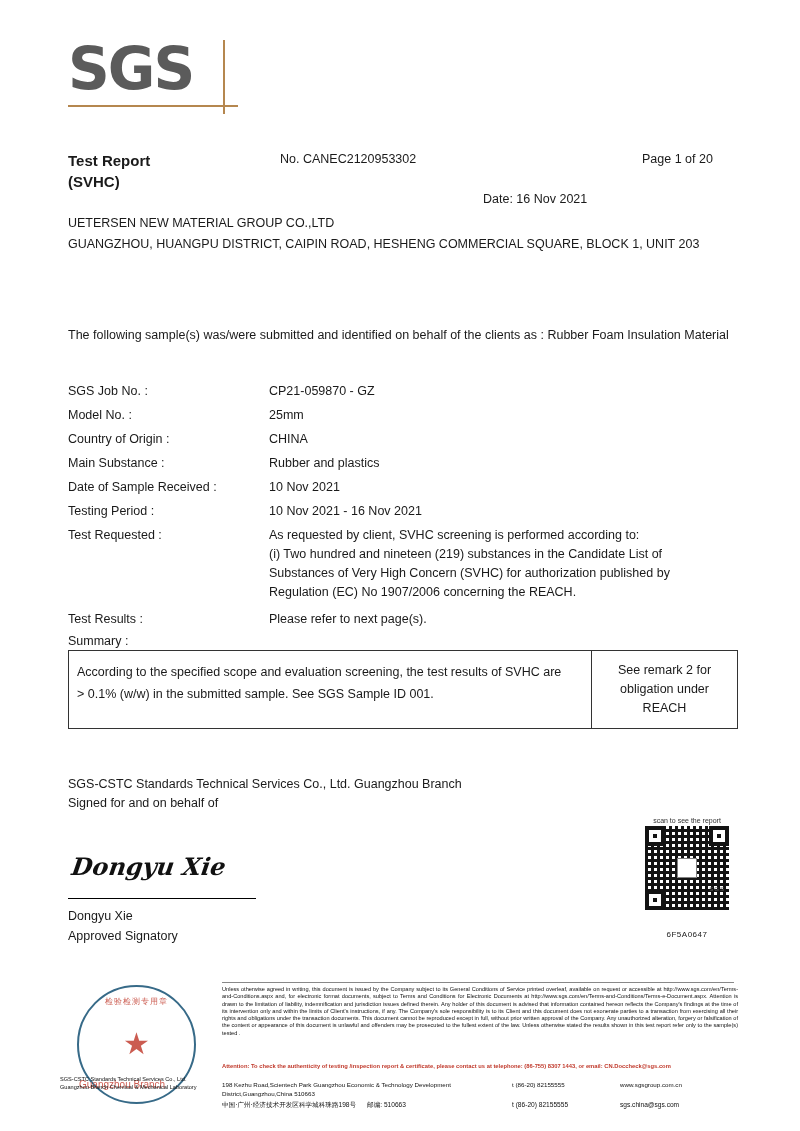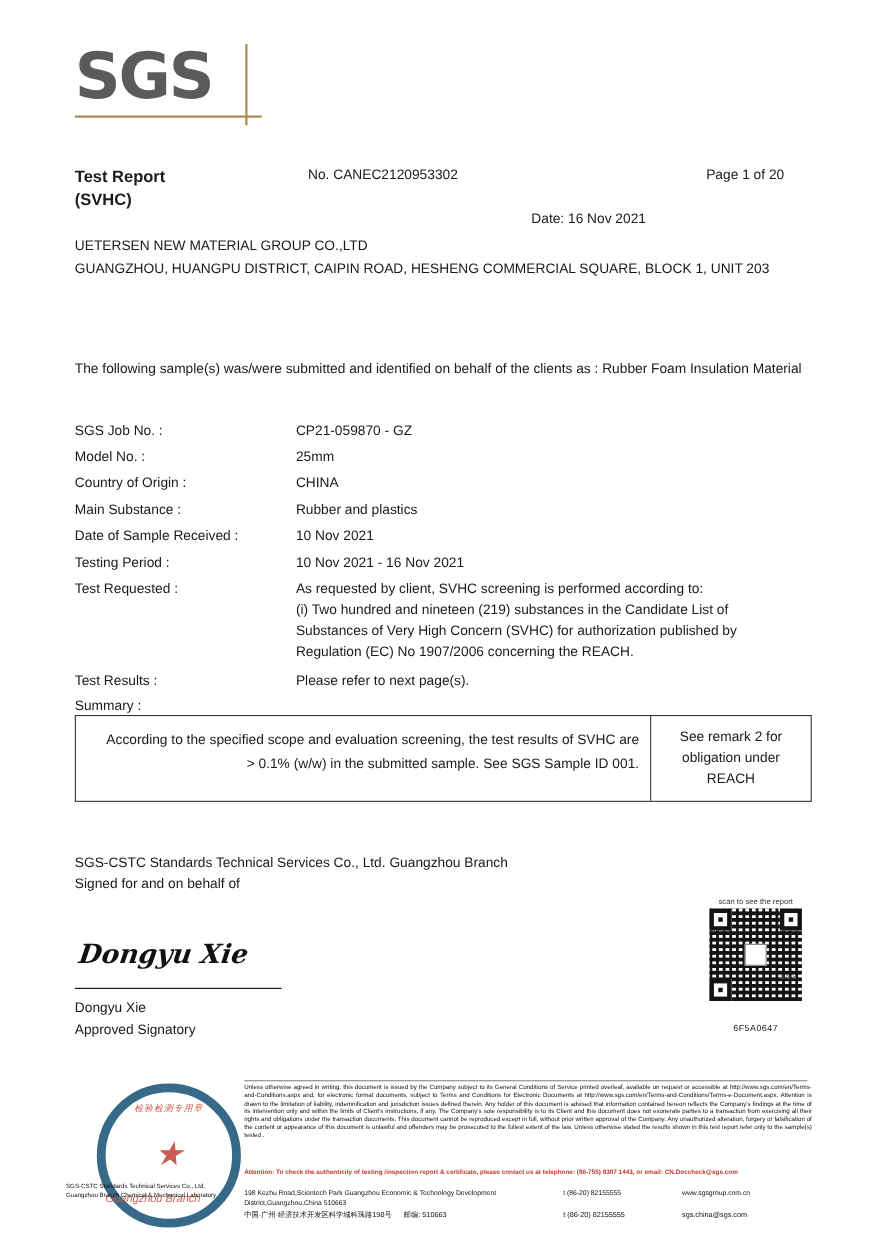--- a/index.html
+++ b/index.html
@@ -164,21 +164,20 @@
     border: 1px solid #333;
     display: flex;
     box-sizing: border-box;
   }
   .summary-left {
     flex: 1;
     padding: 10px 10px 12px 8px;
     font-size: 12.5px;
     line-height: 22px;
     border-right: 1px solid #333;
-    text-align: right;
   }
   .summary-right {
     width: 133px;
     flex: 0 0 133px;
     padding: 10px 6px;
     font-size: 12.5px;
     line-height: 19px;
     text-align: center;
   }
 
@@ -276,28 +275,27 @@
   .qr-bl { left: 0; bottom: 0; }
   .qr-code-id {
     font-size: 8px;
     margin-top: 20px;
     letter-spacing: 0.5px;
   }
 
   
   .stamp {
     position: absolute;
-    left: 88px;
+    left: 77px;
     top: 985px;
     width: 115px;
     height: 115px;
     border-radius: 50%;
-    border: 8px solid #0c4a6e;
+    border: 2px solid #0c4a6e;
     opacity: 0.82;
-    font-style: italic;
   }
   .stamp-star {
     position: absolute;
     left: 50%;
     top: 50%;
     transform: translate(-50%,-52%);
     color: #c0392b;
     font-size: 30px;
     line-height: 30px;
   }

